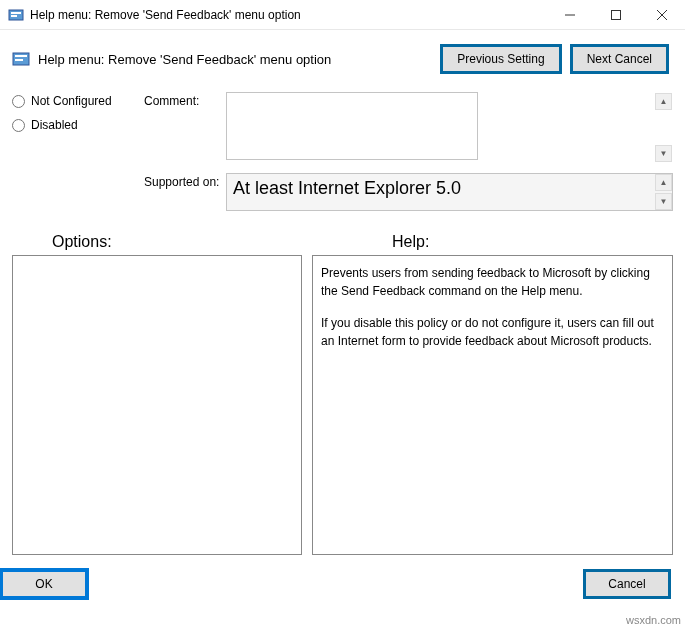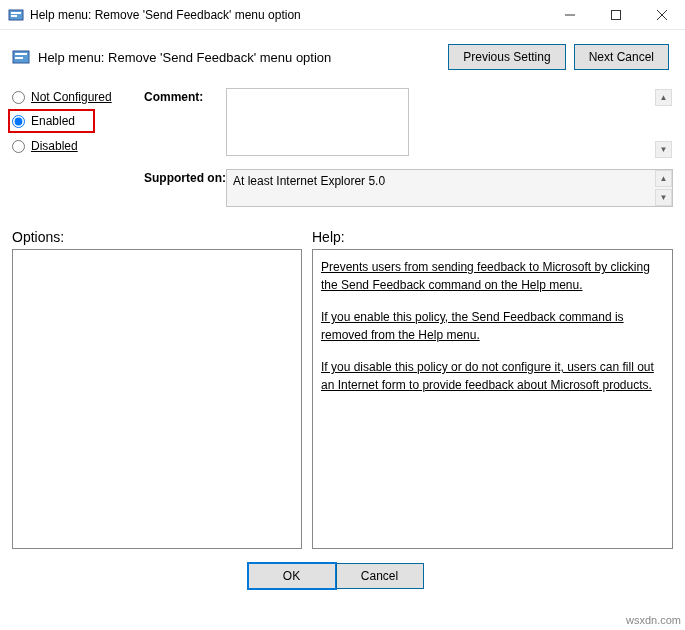--- a/index.html
+++ b/index.html
@@ -57,60 +57,59 @@
     .header-title {
       flex: 1;
       font-size: 13px;
     }
     .nav-btns {
       display: flex;
       gap: 8px;
       padding-right: 4px;
     }
     .btn {
-      border: 1px solid #0369a1;
+      border: 3px solid #0369a1;
       background: #e1e1e1;
       padding: 5px 14px;
       font-size: 12px;
       font-family: inherit;
       cursor: pointer;
       min-width: 88px;
     }
     .config-area {
       display: flex;
       padding: 10px 12px 0 12px;
       gap: 12px;
     }
     .radio-col {
       width: 120px;
       padding-top: 2px;
-      text-decoration: underline;
     }
     .radio-row {
       display: flex;
       align-items: center;
       margin-bottom: 10px;
     }
     .radio-row input { margin: 0 6px 0 0; }
     .highlight {
       border: 2px solid #d00;
       padding: 3px 18px 3px 2px;
       margin: -5px 10px 6px -4px;
       display: inline-flex;
       align-items: center;
     }
     .fields-col { flex: 1; }
     .field-row { display: flex; margin-bottom: 10px; }
-    .field-label { width: 82px; padding-top: 2px; font-weight: bold; }
+    .field-label { width: 82px; padding-top: 2px; }
     .textbox {
       flex: 1;
       border: 1px solid #c4c4c4;
       padding: 4px 20px 4px 6px;
       font-family: inherit;
-      font-size: 12px;
+      font-size: 18px;
       resize: none;
       position: relative;
       background: #fff;
     }
     .textbox-wrap { flex: 1; position: relative; }
     .textbox-wrap .sb-up, .textbox-wrap .sb-down {
       position: absolute;
       right: 1px;
       width: 17px;
       height: 17px;
@@ -121,42 +120,41 @@
       align-items: center;
       justify-content: center;
       color: #606060;
     }
     .sb-up { top: 1px; }
     .sb-down { bottom: 1px; }
     .panels-labels {
       display: flex;
       padding: 12px 12px 4px 12px;
     }
-    .panels-labels .lbl { font-size: 14px; }
+    .panels-labels .lbl { font-size: 16px; margin-left: 40px; }
     .panels-labels .lbl.left { width: 300px; }
     .panels {
       display: flex;
       gap: 10px;
       padding: 0 12px;
-      text-decoration: underline;
     }
     .panel {
       border: 1px solid #888;
       background: #fff;
       padding: 8px;
       overflow: auto;
       font-size: 12px;
       line-height: 1.5;
     }
     .panel.options { width: 290px; height: 300px; }
     .panel.help { flex: 1; height: 300px; }
     .panel.help p { margin: 0 0 14px 0; }
     .footer {
       display: flex;
-      justify-content: center;
+      justify-content: space-between;
       padding: 14px 14px 0 0;
     }
     .footer .btn.ok { border-color: #0078d7; box-shadow: 0 0 0 1px #0078d7; }
     .watermark {
       position: absolute;
       bottom: 4px;
       right: 4px;
       font-size: 11px;
       color: #888;
     }
@@ -205,24 +203,20 @@
     <button class="btn">Next Cancel</button>
   </div>
 </div>
 
 <div class="config-area">
   <div class="radio-col">
     <label class="radio-row">
       <input type="radio" name="state" style="">
       <span>Not Configured</span>
     </label>
-    <span class="highlight radio-row">
-      <input type="radio" name="state" checked="" style="">
-      <span>Enabled</span>
-    </span>
     <label class="radio-row">
       <input type="radio" name="state" style="">
       <span>Disabled</span>
     </label>
   </div>
 
   <div class="fields-col">
     <div class="field-row">
       <span class="field-label">Comment:</span>
       <div class="textbox-wrap">
@@ -244,21 +238,20 @@
 
 <div class="panels-labels">
   <span class="lbl left">Options:</span>
   <span class="lbl">Help:</span>
 </div>
 
 <div class="panels">
   <div class="panel options"></div>
   <div class="panel help">
     <p>Prevents users from sending feedback to Microsoft by clicking the Send Feedback command on the Help menu.</p>
-    <p>If you enable this policy, the Send Feedback command is removed from the Help menu.</p>
     <p>If you disable this policy or do not configure it, users can fill out an Internet form to provide feedback about Microsoft products.</p>
   </div>
 </div>
 
 <div class="footer">
   <button class="btn ok">OK</button>
   <button class="btn">Cancel</button>
 </div>
 
 <div class="watermark">wsxdn.com</div>

